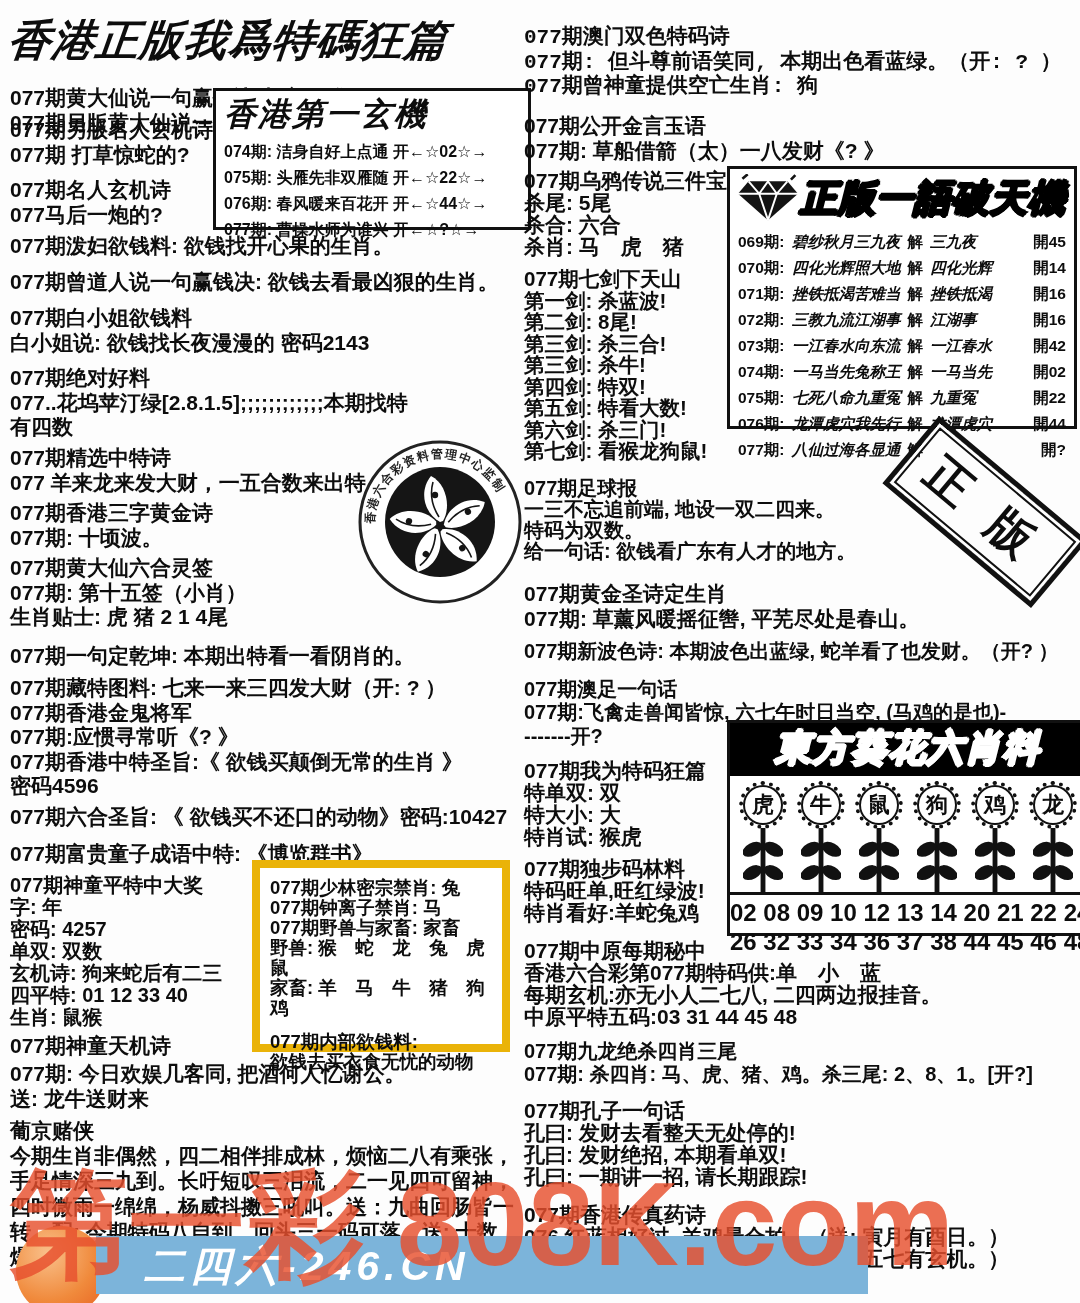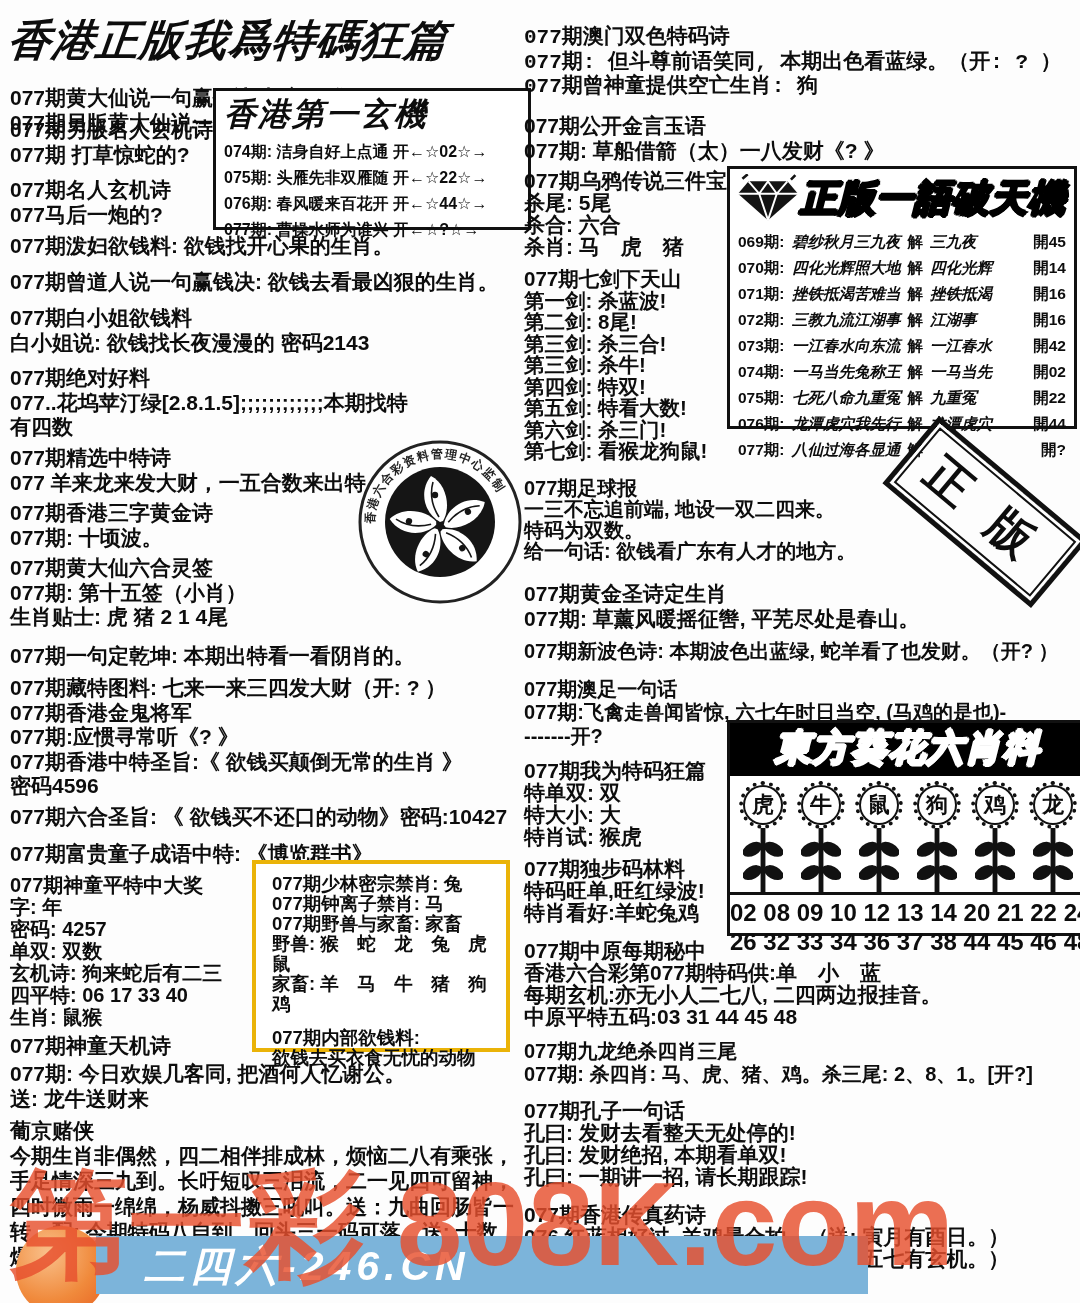--- a/index.html
+++ b/index.html
@@ -19,21 +19,21 @@
   .ptj-head{display:flex;align-items:center;gap:2px;height:56px;}
   .ptj-title{font-size:37px;font-weight:900;font-style:italic;color:#fff;-webkit-text-stroke:2px #000;
              text-shadow:-2px 0 #000,2px 0 #000,0 -2px #000,0 2px #000;letter-spacing:1px;white-space:nowrap;}
   .ptj-row{display:flex;align-items:baseline;font-size:15.5px;margin-top:5px;white-space:nowrap;}
   .ptj-qi{font-weight:700;width:54px;flex:none;}
   .ptj-poem{font-family:"DejaVu Serif","Liberation Serif",serif;font-weight:700;font-style:italic;}
   .ptj-jie{font-weight:700;margin:0 7px;}
   .ptj-ans{font-family:"DejaVu Serif","Liberation Serif",serif;font-weight:700;font-style:italic;}
   .ptj-open{margin-left:auto;font-weight:700;}
   
-  .sl-box{position:absolute;top:860px;left:252px;width:258px;height:192px;border:4px solid #eab308;background:#fff;padding:10px 16px;box-sizing:border-box;}
+  .sl-box{position:absolute;top:860px;left:252px;width:258px;height:192px;border:8px solid #eab308;background:#fff;padding:10px 10px;box-sizing:border-box;}
   .sl-blk{white-space:pre-line;font-weight:700;font-size:18.5px;line-height:1.08;}
   .sl-gap{margin-top:14px;}
   
   .kh-box{position:absolute;top:720px;left:727px;width:362px;height:216px;border:3px solid #111;background:#fff;box-sizing:border-box;}
   .kh-head{background:#000;color:#000;-webkit-text-stroke:2.2px #fff;
            text-shadow:-2px 0 #fff,2px 0 #fff,0 -2px #fff,0 2px #fff;
            font-size:36px;font-weight:900;font-style:italic;text-align:center;letter-spacing:2px;padding:1px 0 3px;}
   .kh-flowers{display:flex;justify-content:space-around;padding:5px 4px 0;}
   .flower{display:flex;flex-direction:column;align-items:center;width:52px;}
   .f-headc{width:40px;height:40px;border:4px dotted #111;border-radius:50%;box-shadow:inset 0 0 0 2px #111;
@@ -93,21 +93,21 @@
 077期:应惯寻常听《? 》
 077期香港中特圣旨:《 欲钱买颠倒无常的生肖 》
 密码4596</div>
   <div class="blk" style="top:805px;left:10px;">077期六合圣旨: 《 欲钱买不还口的动物》密码:10427</div>
   <div class="blk" style="top:842px;left:10px;">077期富贵童子成语中特: 《博览群书》</div>
   <div class="blk sm" style="top:874px;left:10px;line-height:1.1;">077期神童平特中大奖
 字: 年
 密码: 4257
 单双: 双数
 玄机诗: 狗来蛇后有二三
-四平特: 06 17 33 40
+四平特: 01 12 33 40
 生肖: 鼠猴</div>
   <div class="blk" style="top:1034px;left:10px;">077期神童天机诗</div>
   <div class="blk" style="top:1062px;left:10px;">077期: 今日欢娱几客同, 把酒何人忆谢公。
 送: 龙牛送财来</div>
 
   <svg class="seal" width="168" height="168" viewBox="0 0 168 168">
     <defs>
         <path id="sealArc" d="M 18 86 A 66 66 0 0 1 150 86"></path>
       </defs>
     <circle cx="84" cy="84" r="80" fill="#fff" stroke="#222" stroke-width="3"></circle>

